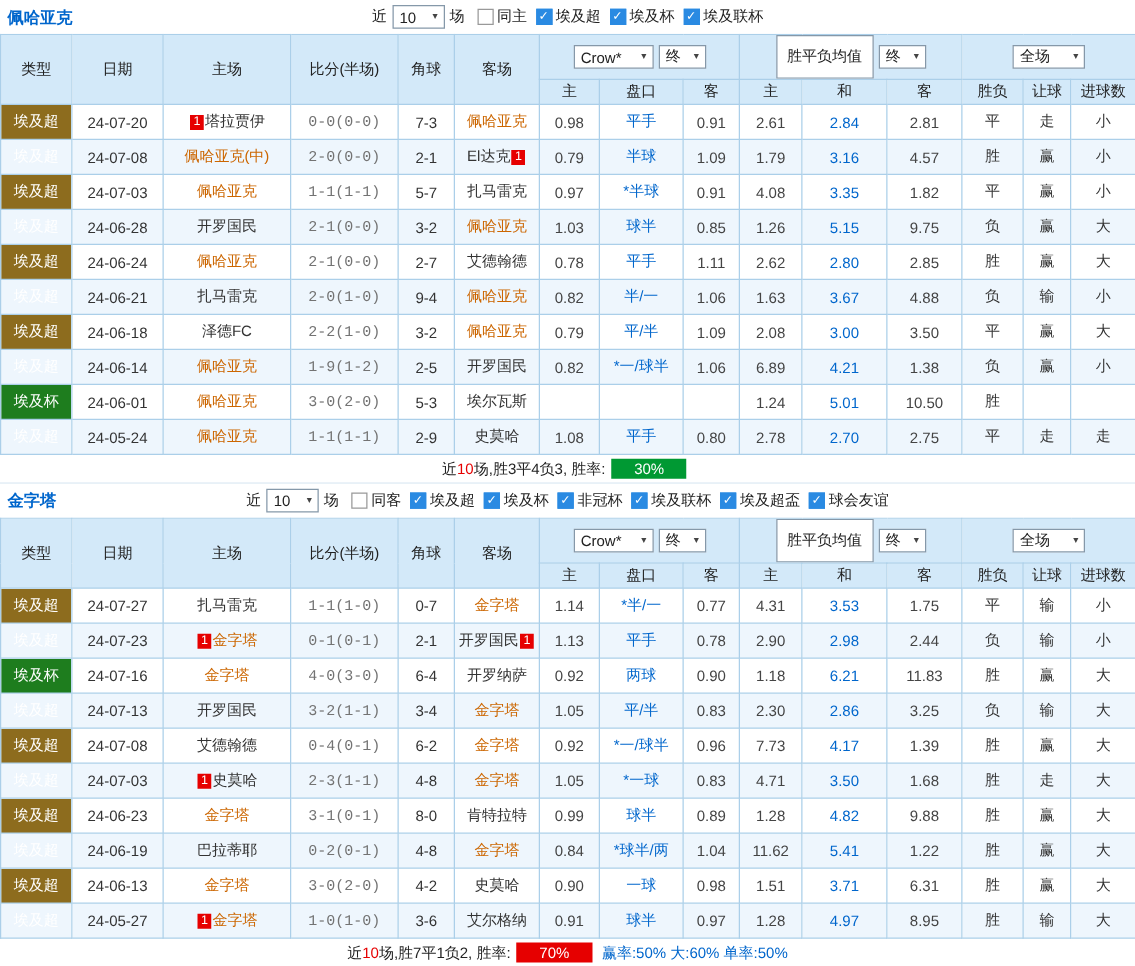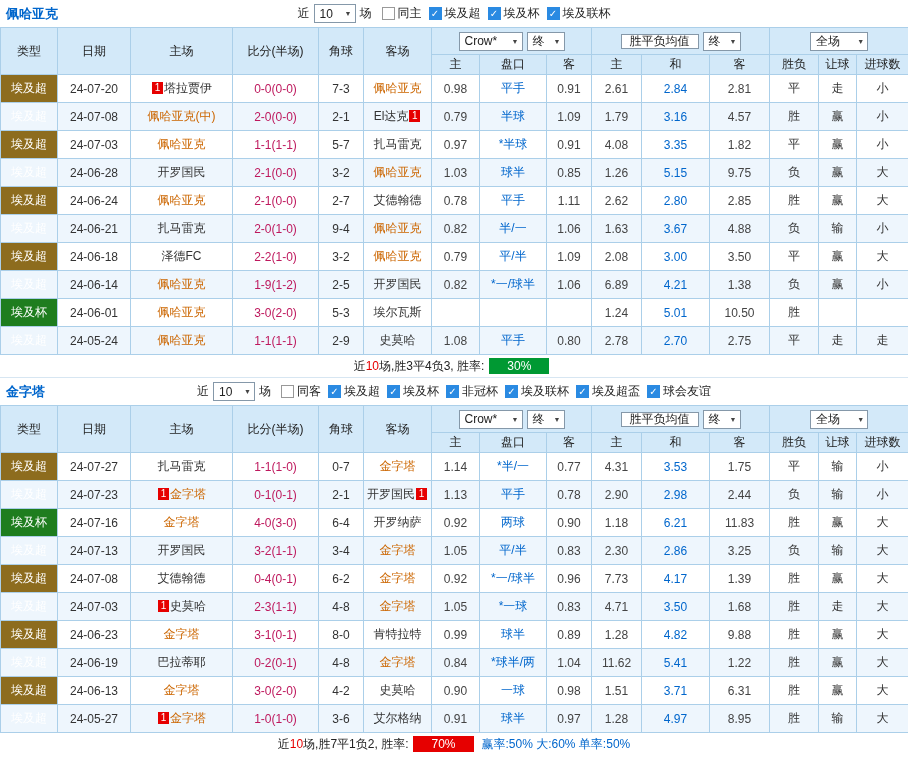--- a/index.html
+++ b/index.html
@@ -20,39 +20,39 @@
   .filter-controls{display:flex;align-items:center;gap:4px;font-size:12px;color:#222;}
   .cb-wrap{display:inline-flex;align-items:center;gap:3px;margin-left:6px;cursor:pointer;}
   .cb{width:13px;height:13px;box-sizing:border-box;border:1px solid #999;background:#fff;display:inline-flex;align-items:center;justify-content:center;font-size:10px;line-height:11px;color:#fff;}
   .cb.checked{background:#2a8ae2;border-color:#2a8ae2;}
   .league-cbs{display:inline-flex;align-items:center;gap:7px;margin-left:3px;}
   .league-cbs .cb-wrap{margin-left:0;}
 
   
   .sel{display:inline-flex;align-items:center;justify-content:space-between;background:#fff;border:1px solid #8598a9;height:19px;padding:0 3px 0 5px;font-size:12px;color:#222;box-sizing:border-box;vertical-align:middle;cursor:pointer;}
   .sel .arr{font-size:7px;color:#444;margin-left:4px;}
-  .box{display:inline-flex;align-items:center;justify-content:center;background:#fff;border:1px solid #8598a9;height:15px;padding:0 8px;font-size:12px;box-sizing:border-box;vertical-align:middle;}
+  .box{display:inline-flex;align-items:center;justify-content:center;background:#fff;border:1px solid #8598a9;height:35px;padding:0 8px;font-size:12px;box-sizing:border-box;vertical-align:middle;}
   .w-count{width:42px;}
   .w-book{width:64px;}
   .w-final{width:38px;}
   .w-scope{width:58px;}
   .sel + .sel{margin-left:4px;}
   .box + .sel{margin-left:4px;}
 
   
   .grid{border-collapse:collapse;table-layout:fixed;width:908px;font-size:12px;}
   .grid th,.grid td{border:1px solid #abcfe9;text-align:center;padding:0;overflow:hidden;white-space:nowrap;}
   .grid thead th{background:#d3e9f9;font-weight:normal;color:#222;}
   .grid tr.h1 th{height:26px;}
   .grid tr.h2 th{height:19px;}
   .grid tbody td{height:27px;color:#333;}
   .grid tbody tr:nth-child(even) td{background:#eef6fd;}
   .grid td.tag{background:#8d6c1e;color:#fff;}
   .grid td.tag.cup{background:#1e7d1e;}
-  .grid td.score{color:#be185d;}
+  .grid td.score{color:#737373;font-family:Liberation Mono, monospace;}
   .grid td.line{color:#0066cc;}
   .grid td.mid{color:#0066cc;}
   .grid td.odds,.grid td.avg{color:#444;}
   .hl{color:#cc6600;}
   .team{cursor:pointer;}
   .badge{display:inline-block;background:#e60000;color:#fff;font-size:10px;line-height:12px;min-width:9px;padding:0 1px;margin:0 1px;vertical-align:1px;}
   .c-red{color:#e60000;}
   .c-green{color:#009933;}
   .c-blue{color:#0066cc;}
 

